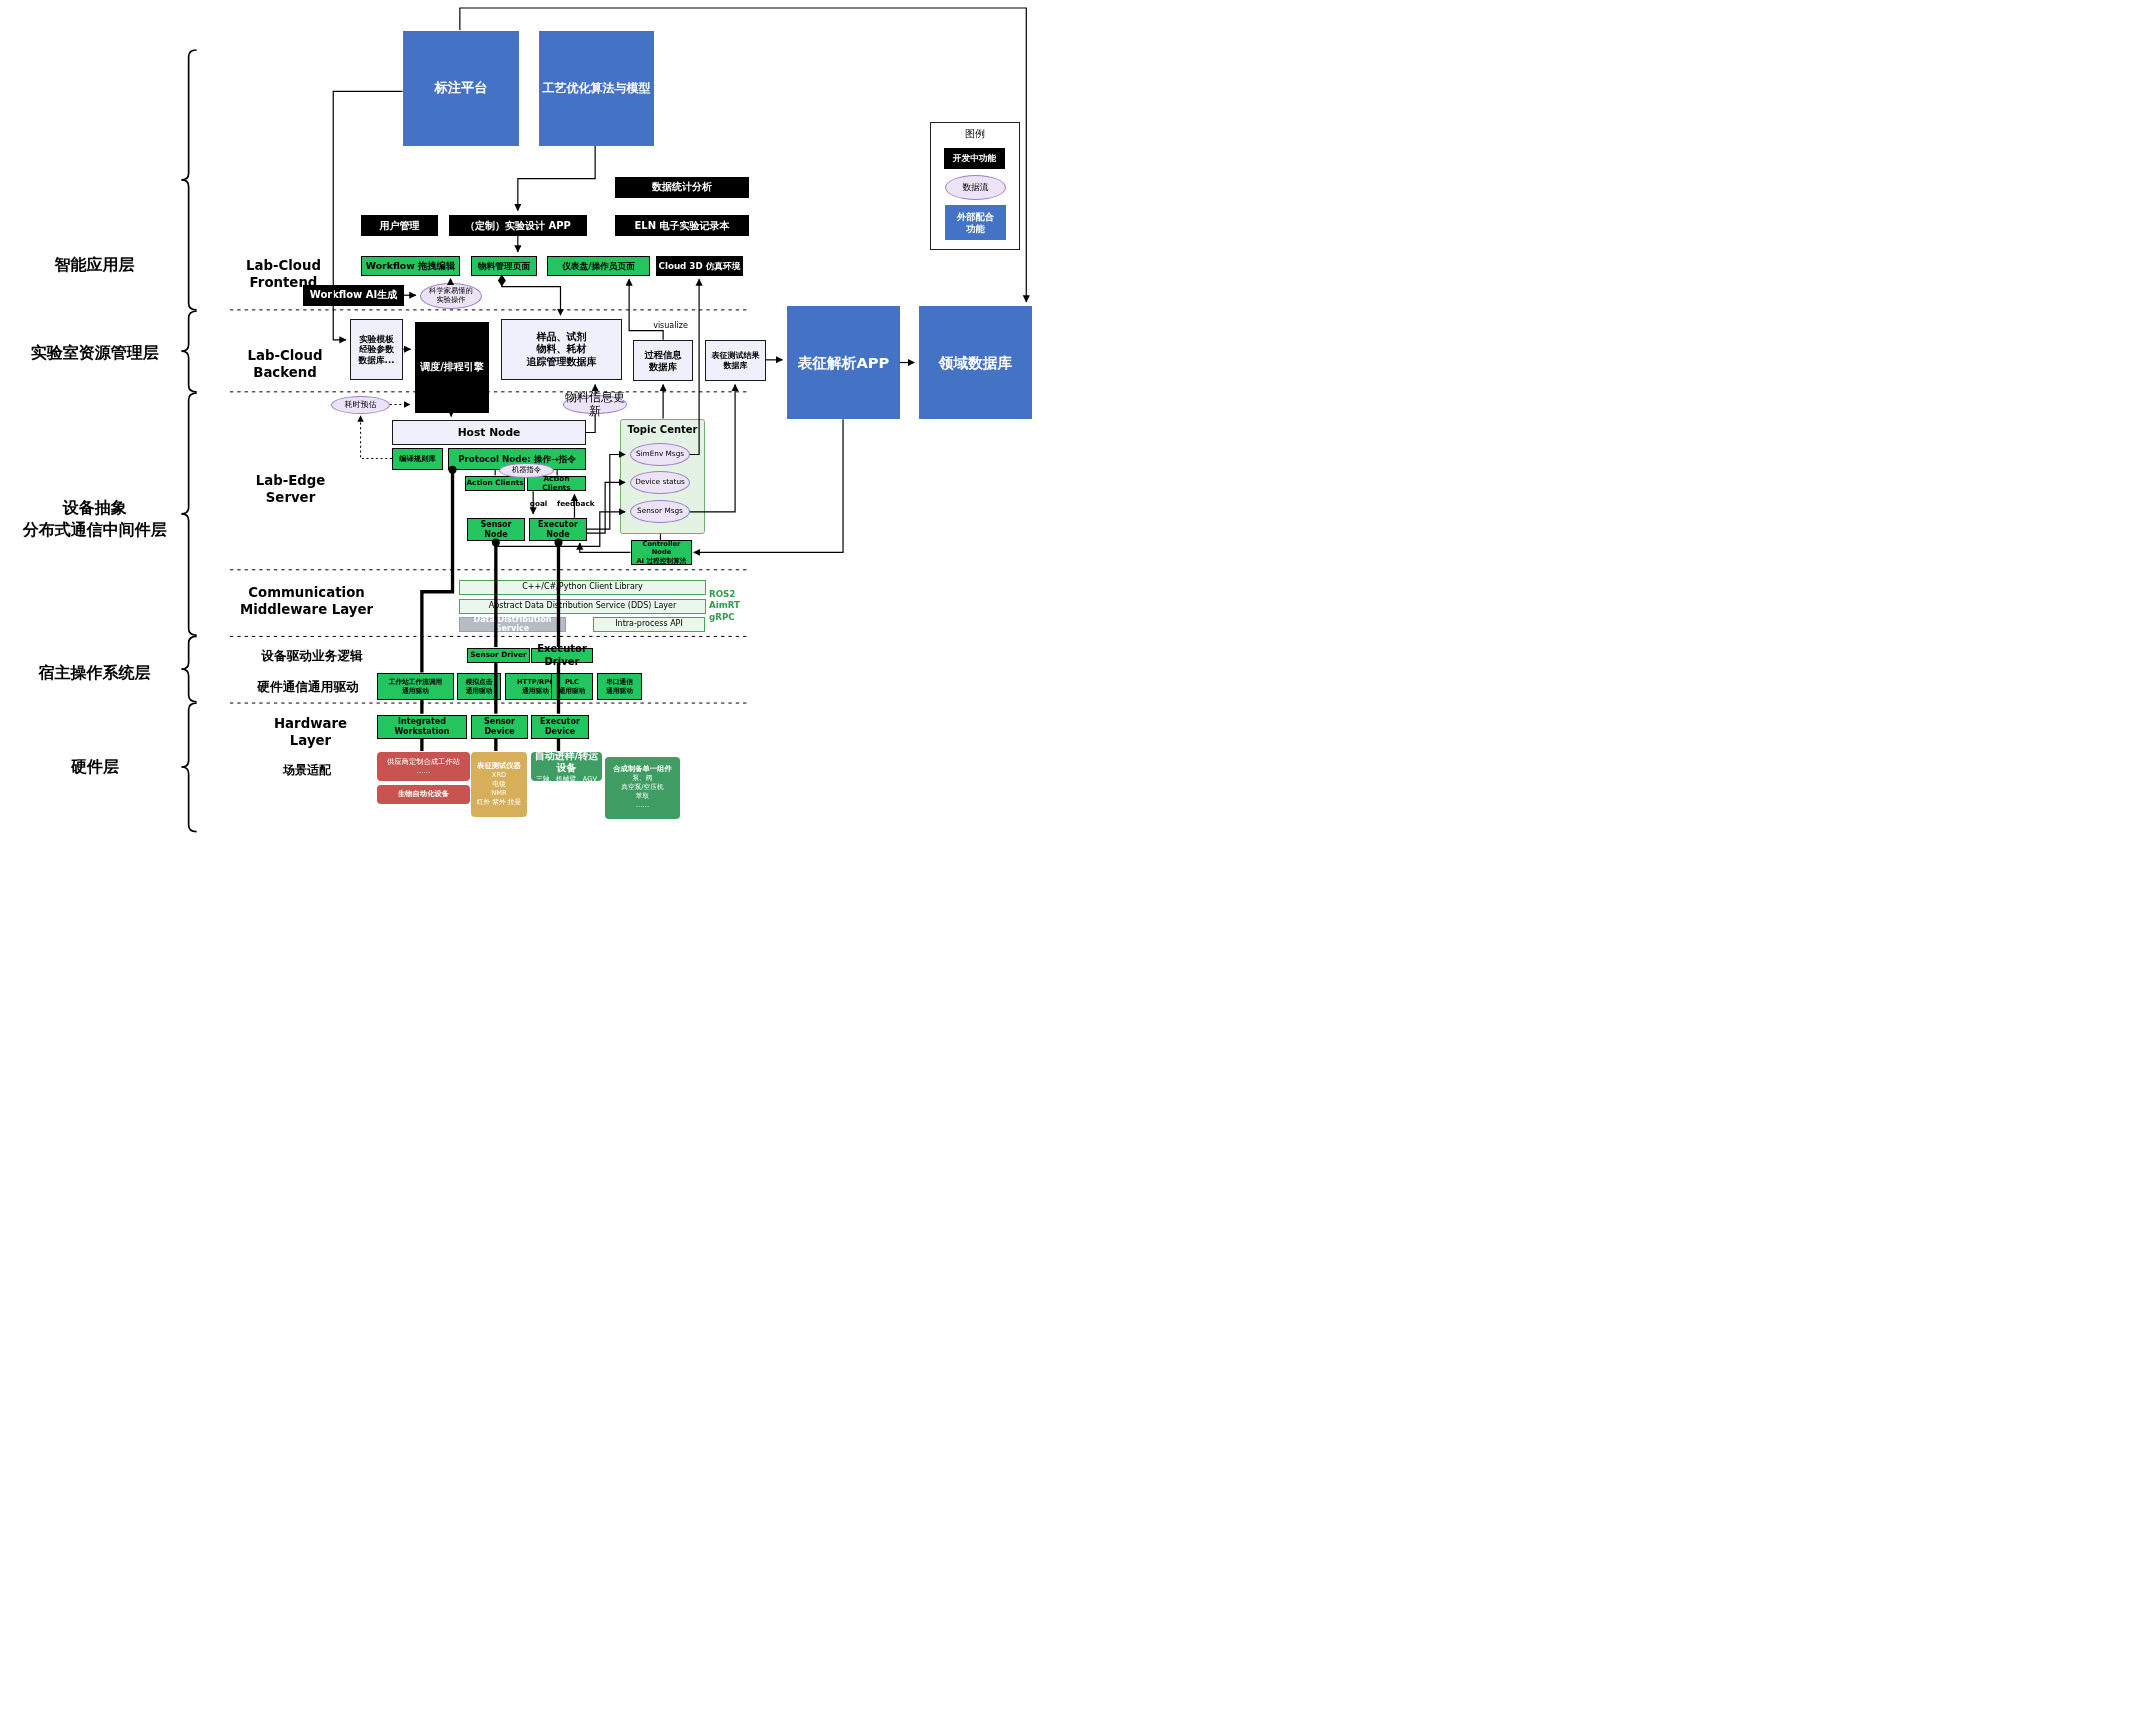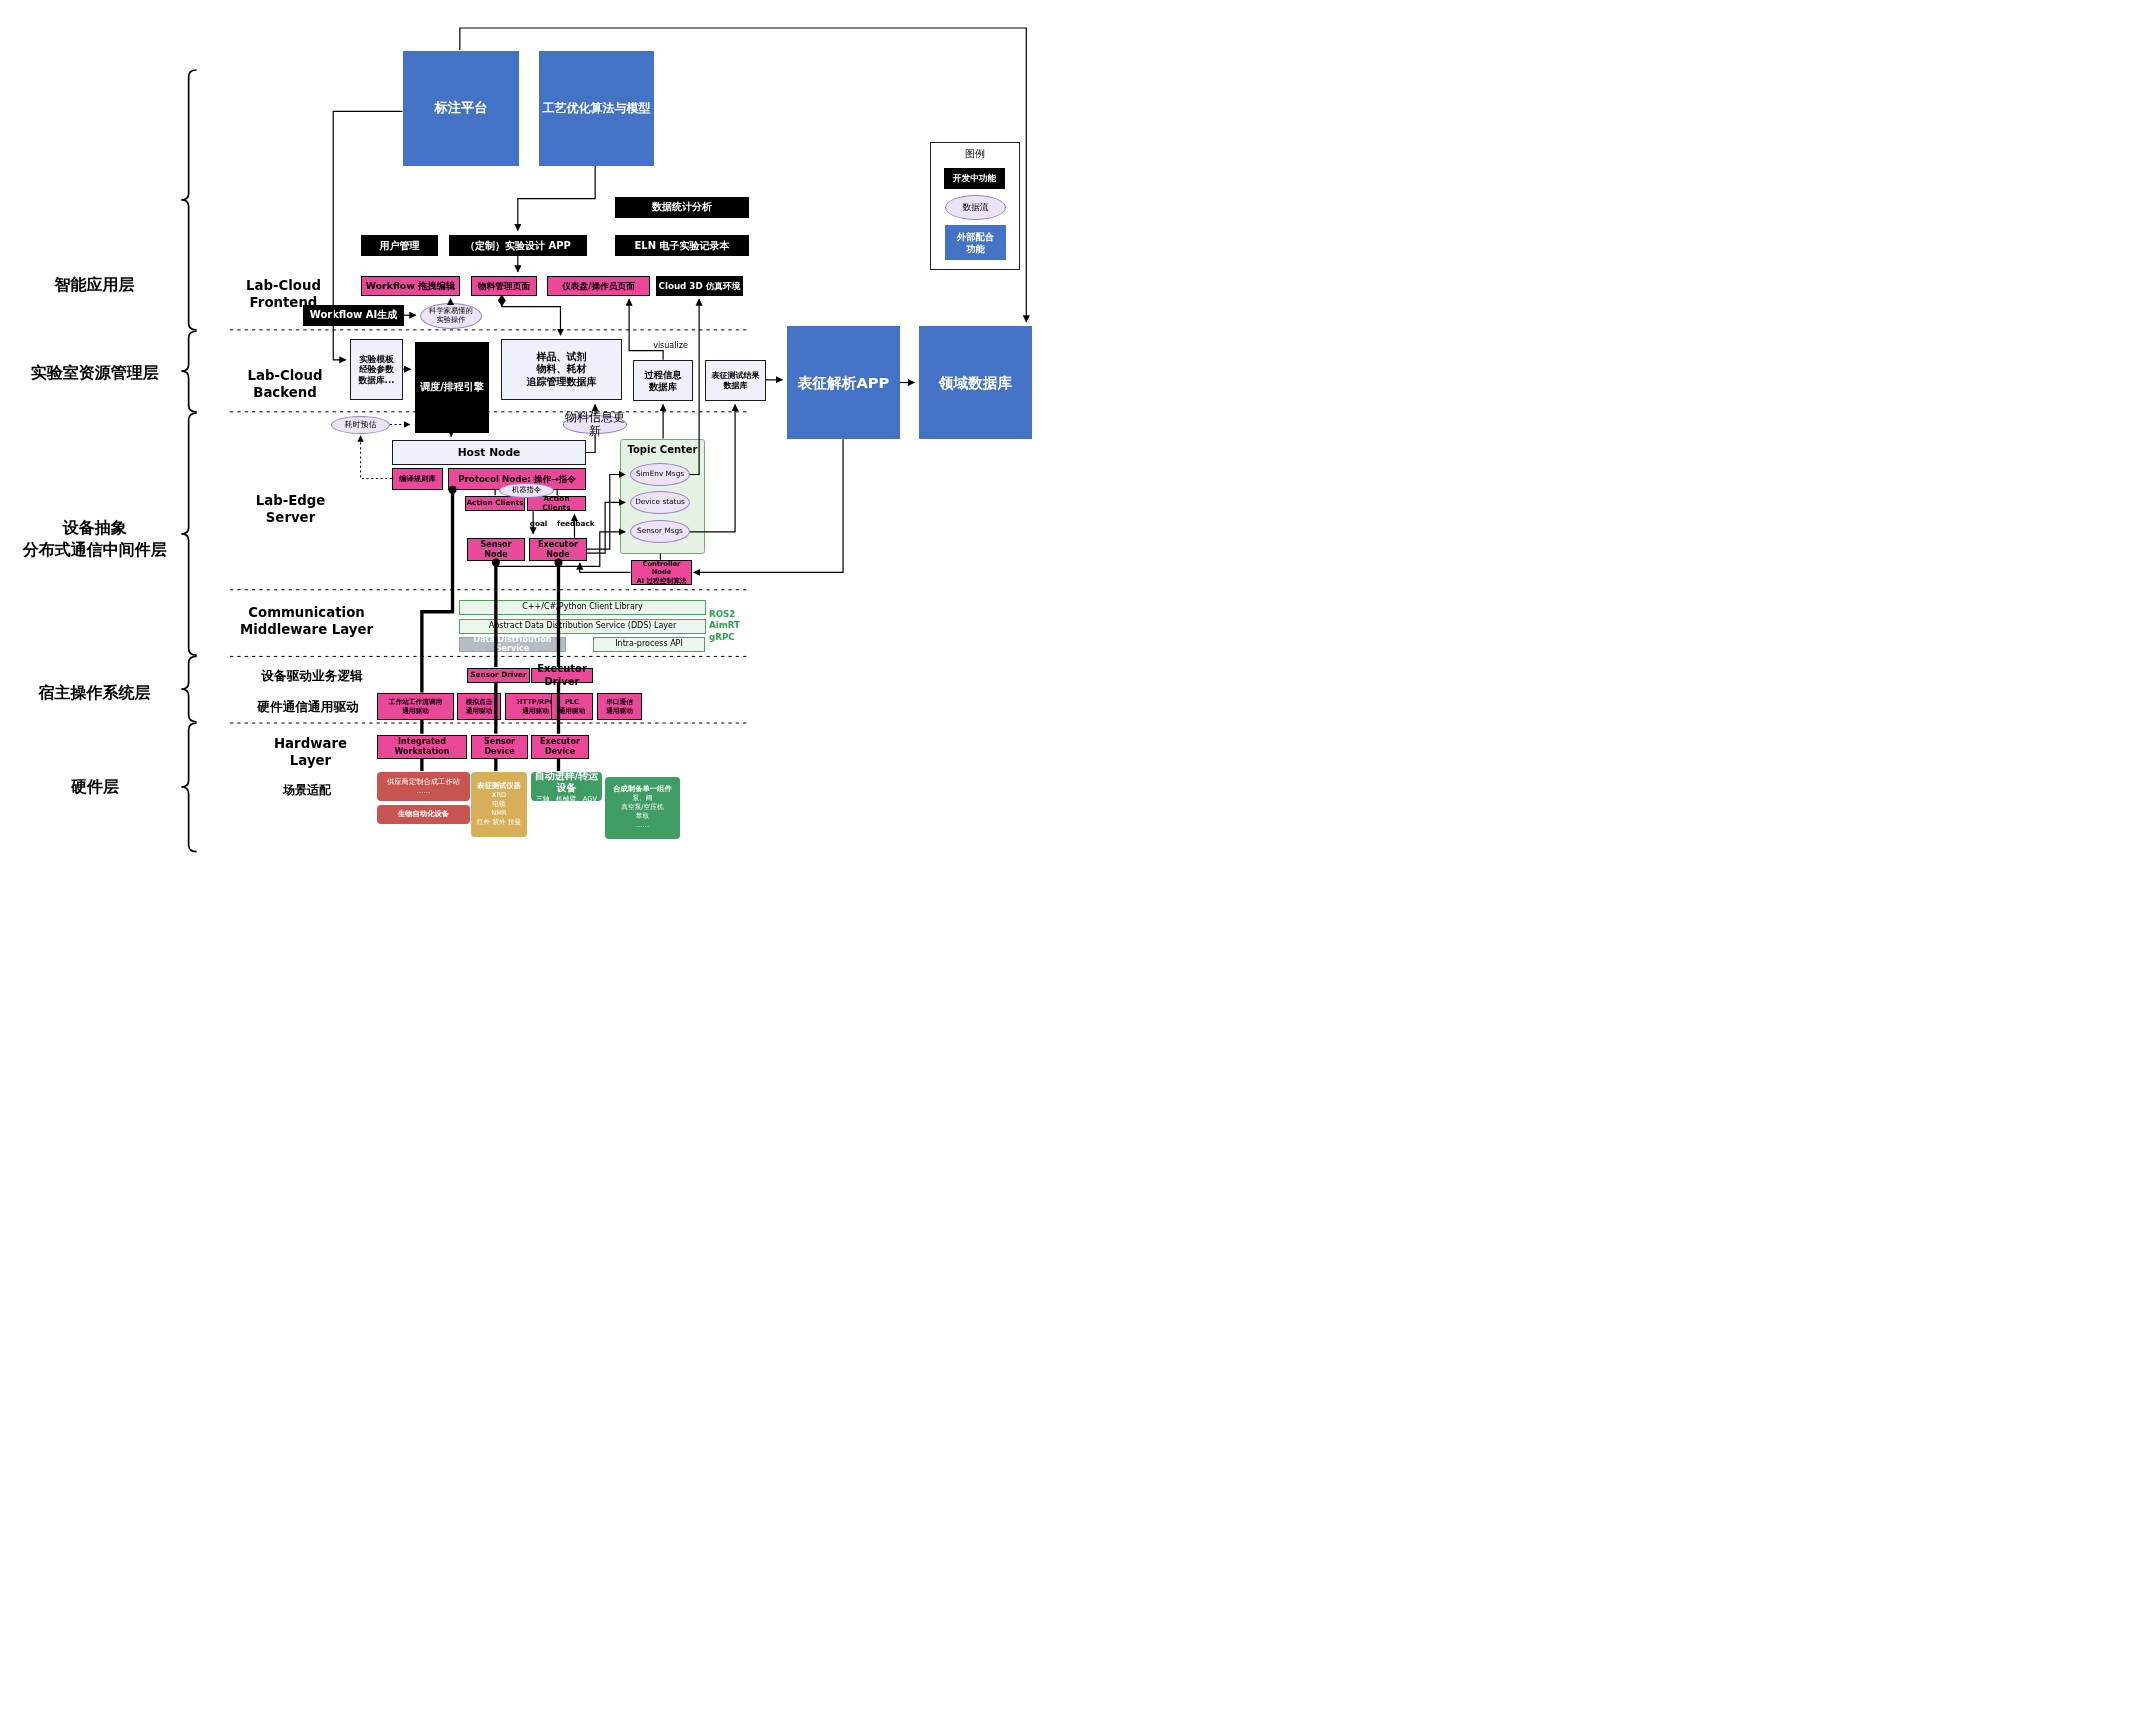--- a/index.html
+++ b/index.html
@@ -1,23 +1,23 @@
 <!DOCTYPE html>
 <html style="font-size:10.7px"><head>
 <meta charset="utf-8">
 <style>
   html,body{margin:0;padding:0;background:#fff;}
   body{font-family:"DejaVu Sans","Liberation Sans",sans-serif;color:#000;}
-  .stage{position:relative;width:1045px;height:833px;background:#fff;overflow:hidden;margin-top:20px;}
+  .stage{position:relative;width:1045px;height:833px;background:#fff;overflow:hidden;}
   .box{position:absolute;box-sizing:border-box;display:flex;align-items:center;justify-content:center;text-align:center;line-height:1.22;}
   .col{flex-direction:column;}
   .pre{white-space:pre-line;}
   .blk{background:#000;color:#fff;font-weight:700;}
   .blu{background:#4472c4;color:#fff;font-weight:700;}
-  .wht{background:#ec4899;border:1.3px solid #000;font-weight:700;}
+  .wht{background:#22c55e;border:1.3px solid #000;font-weight:700;}
   .thin{border-width:1px;}
   .lav{background:#eef0fb;border:1px solid #1a1a1a;font-weight:700;}
   .ell{background:#ece3f7;border:1px solid #9b7fc7;border-radius:50%;}
   .grn{background:#e9f7ed;border:1px solid #49a35e;}
   .gry{background:#b5bcc4;border:1px solid #9aa1a9;color:#fff;font-weight:600;}
   .red{background:#c75450;color:#fff;border-radius:4px;}
   .tan{background:#d7af5a;color:#fff;border-radius:4px;}
   .ghw{background:#3f9d63;color:#fff;border-radius:4px;}
   .topic{background:#e3f2e3;border:1px solid #76ab76;border-radius:2.7px;}
   .lbl{position:absolute;font-weight:700;color:#000;text-align:center;line-height:1.3;}

